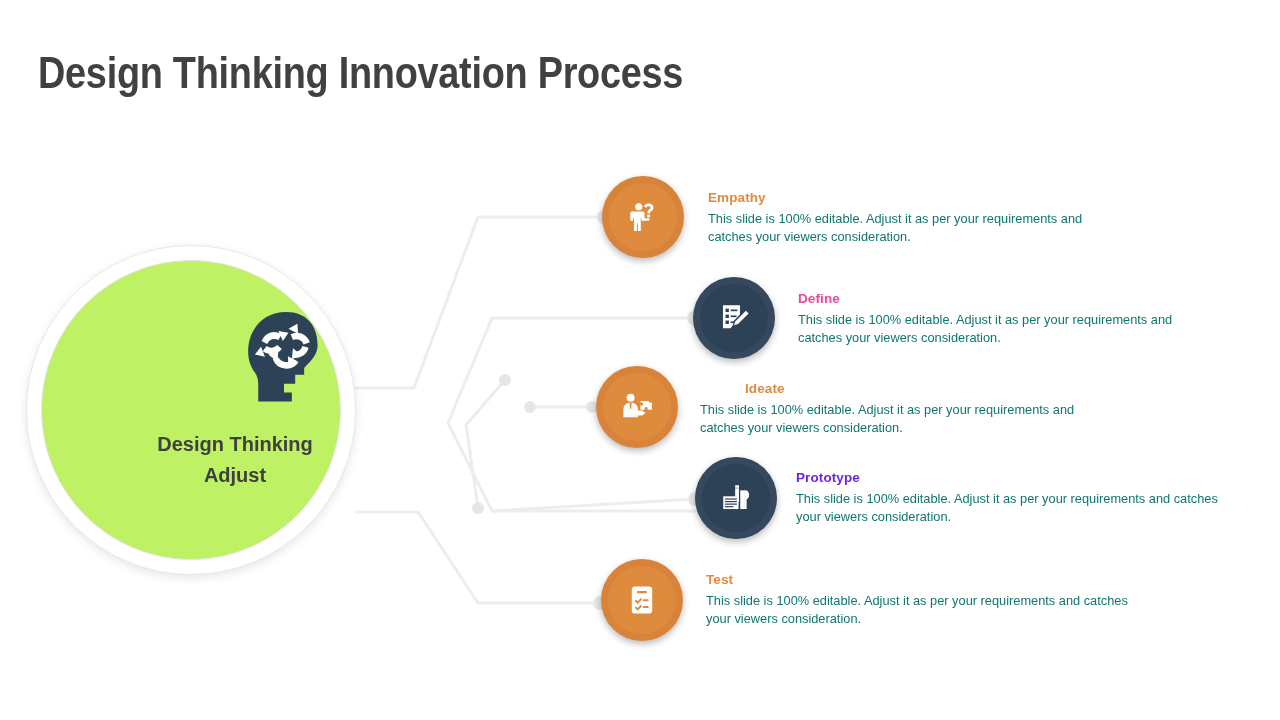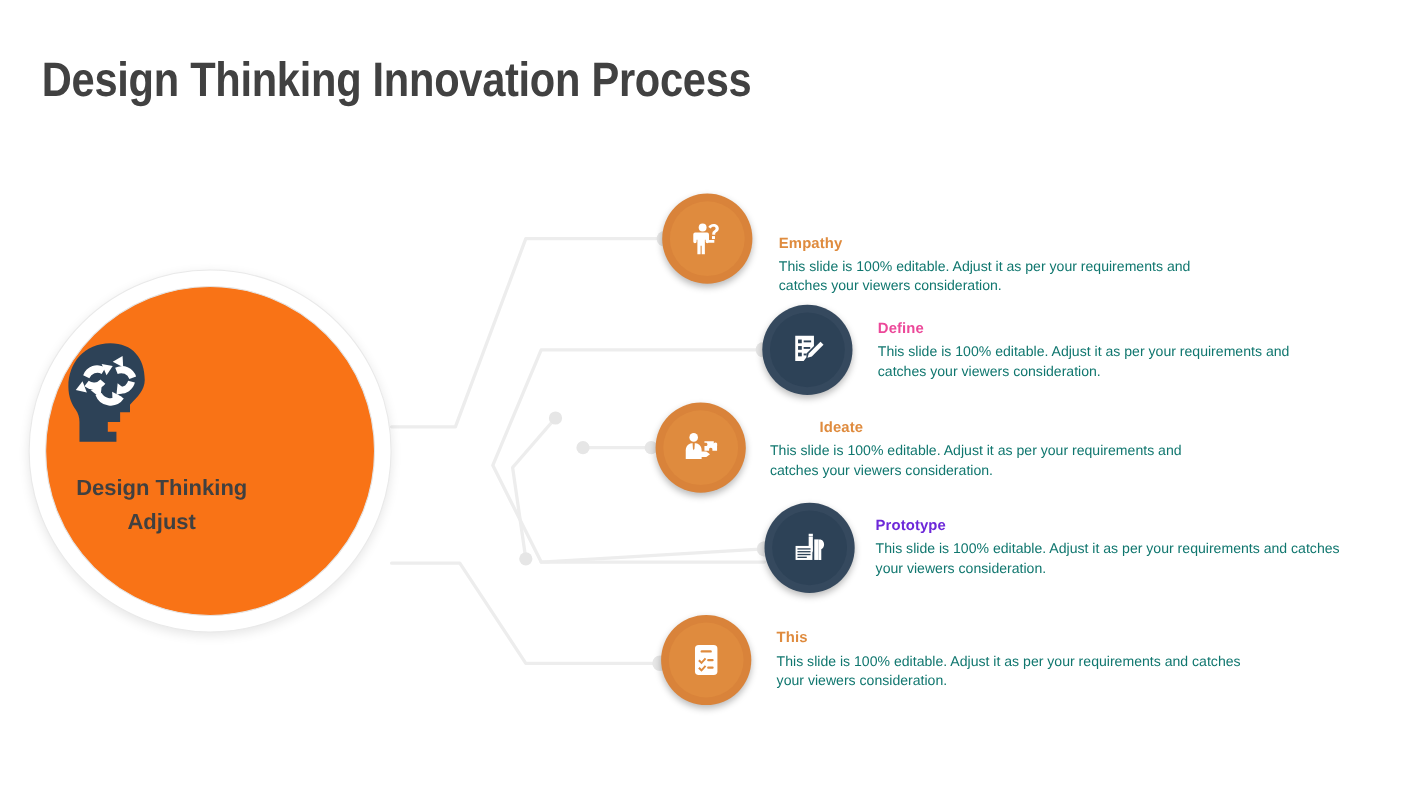--- a/index.html
+++ b/index.html
@@ -41,25 +41,25 @@
     position:absolute; inset:0;
     border-radius:50%;
     background:#ffffff;
     border:1px solid #e9e9e9;
     box-shadow:0 3px 10px rgba(0,0,0,0.10);
   }
   #hub-inner-circle {
     position:absolute; left:15px; top:15px;
     width:300px; height:300px;
     border-radius:50%;
-    background:#f97316;
+    background:#bef264;
     border:1px solid #e4e4e4;
     display:flex;
     flex-direction:column;
-    align-items:flex-start;
+    align-items:flex-end;
     justify-content:flex-start;
     padding-top:42px;
   }
   #hub-icon { width:112px; height:112px; }
   #hub-label {
     margin-top:14px;
     text-align:center;
     font-size:20px;
     font-weight:bold;
     color:#404040;
@@ -172,21 +172,21 @@
             <path d="M10.2,13.5 h9.6 a2,2 0 0 1 2,2 v7.5 a1.8,1.8 0 0 1 -3.6,0 v-2 h-0.8 v15.5 h-3.4 v-9 h-1.2 v9 h-3.4 v-15.5 h-0.8 v2 a1.8,1.8 0 0 1 -3.6,0 v-7.5 a2,2 0 0 1 2,-2 z"></path>
             <path d="M21,21.5 h6.5 v2.8 h-6.5 z"></path>
             <path d="M26.5,4.2 c3.6,0 5.8,2 5.8,4.8 c0,2.4 -1.6,3.4 -2.7,4.2 c-0.8,0.6 -1.1,1 -1.1,1.9 l0,0.6 h-3.2 l0,-1 c0,-1.8 0.7,-2.7 2,-3.6 c1,-0.7 1.6,-1.2 1.6,-2.1 c0,-1 -0.8,-1.7 -2.3,-1.7 c-1.4,0 -2.4,0.7 -2.9,1.7 l-2.6,-1.5 c1,-1.9 2.9,-3.3 5.4,-3.3 z"></path>
             <rect x="25" y="17.2" width="3.2" height="3.2"></rect>
           </g>
         </svg>
       </div>
     </div>
   </div>
   <div class="step-text" style="left:708px; top:190px; width:420px;">
-    <div class="step-heading" style="color:#DF8B3E;margin-top:23px;">Empathy</div>
+    <div class="step-heading" style="color:#DF8B3E;">Empathy</div>
     <div class="step-body">This slide is 100% editable. Adjust it as per your requirements and
 catches your viewers consideration.</div>
   </div>
 </div>
 
 <div class="step-node">
   <div class="step-badge" style="left:693px; top:277px;">
     <div class="badge-outer" style="background:#35495E;">
       <div class="badge-inner" style="background:#2D4257;">
         <svg class="badge-icon" viewBox="0 0 40 40" xmlns="http://www.w3.org/2000/svg">
@@ -278,17 +278,17 @@
             <path d="M13,19.5 l2,2 3.5,-4 1.6,1.5 -5.1,5.6 -3.6,-3.4 z"></path>
             <rect x="21" y="19" width="7" height="2.4" rx="1.2"></rect>
             <path d="M13,27.5 l2,2 3.5,-4 1.6,1.5 -5.1,5.6 -3.6,-3.4 z"></path>
             <rect x="21" y="27" width="7" height="2.4" rx="1.2"></rect>
           </g>
         </svg>
       </div>
     </div>
   </div>
   <div class="step-text" style="left:706px; top:572px; width:460px;">
-    <div class="step-heading" style="color:#DF8B3E;">This</div>
+    <div class="step-heading" style="color:#DF8B3E;">Test</div>
     <div class="step-body">This slide is 100% editable. Adjust it as per your requirements and catches
 your viewers consideration.</div>
   </div>
 </div>
 
 </body></html>

